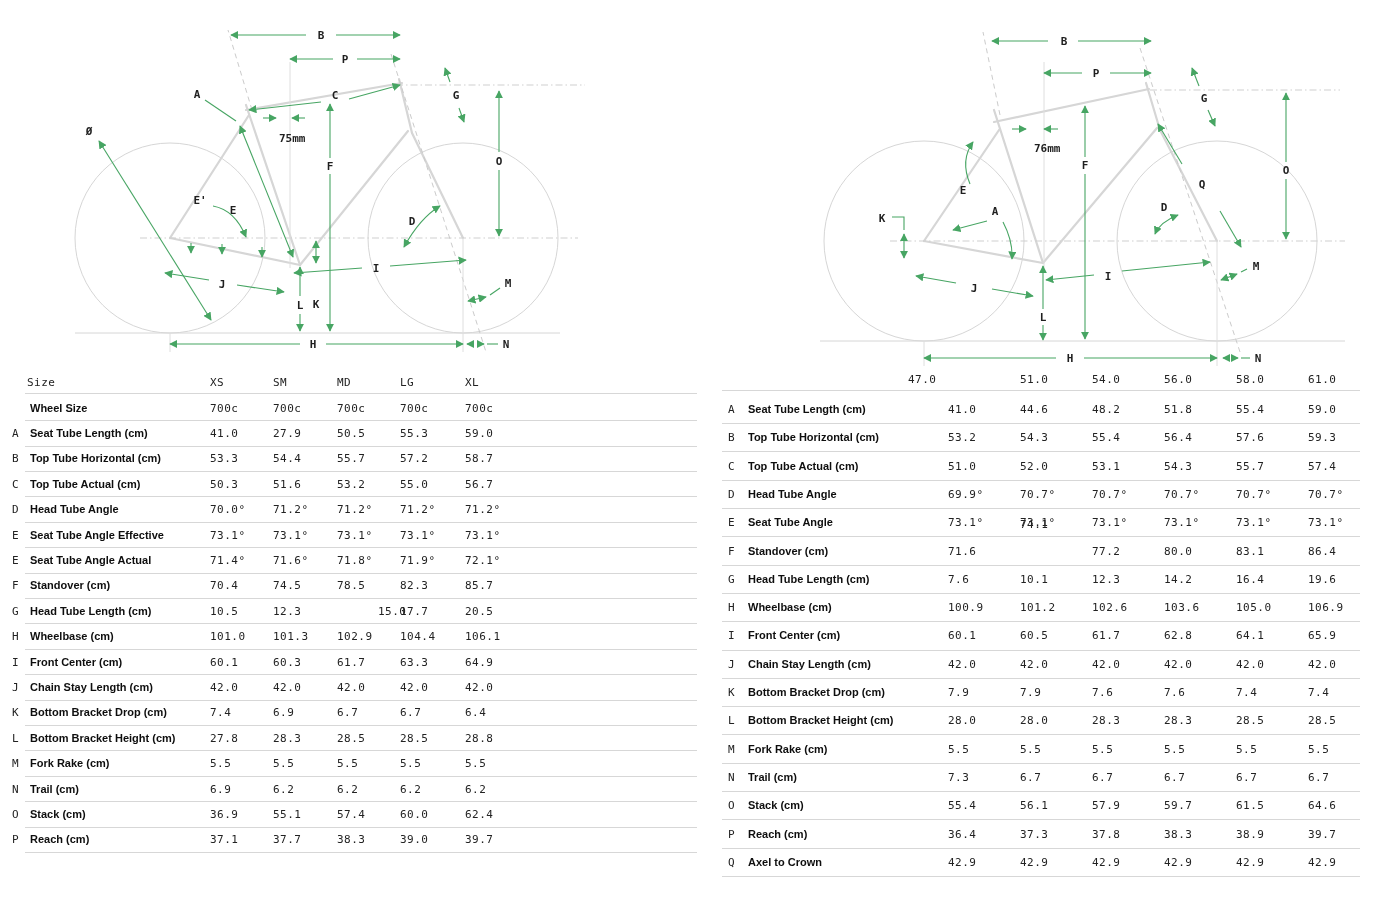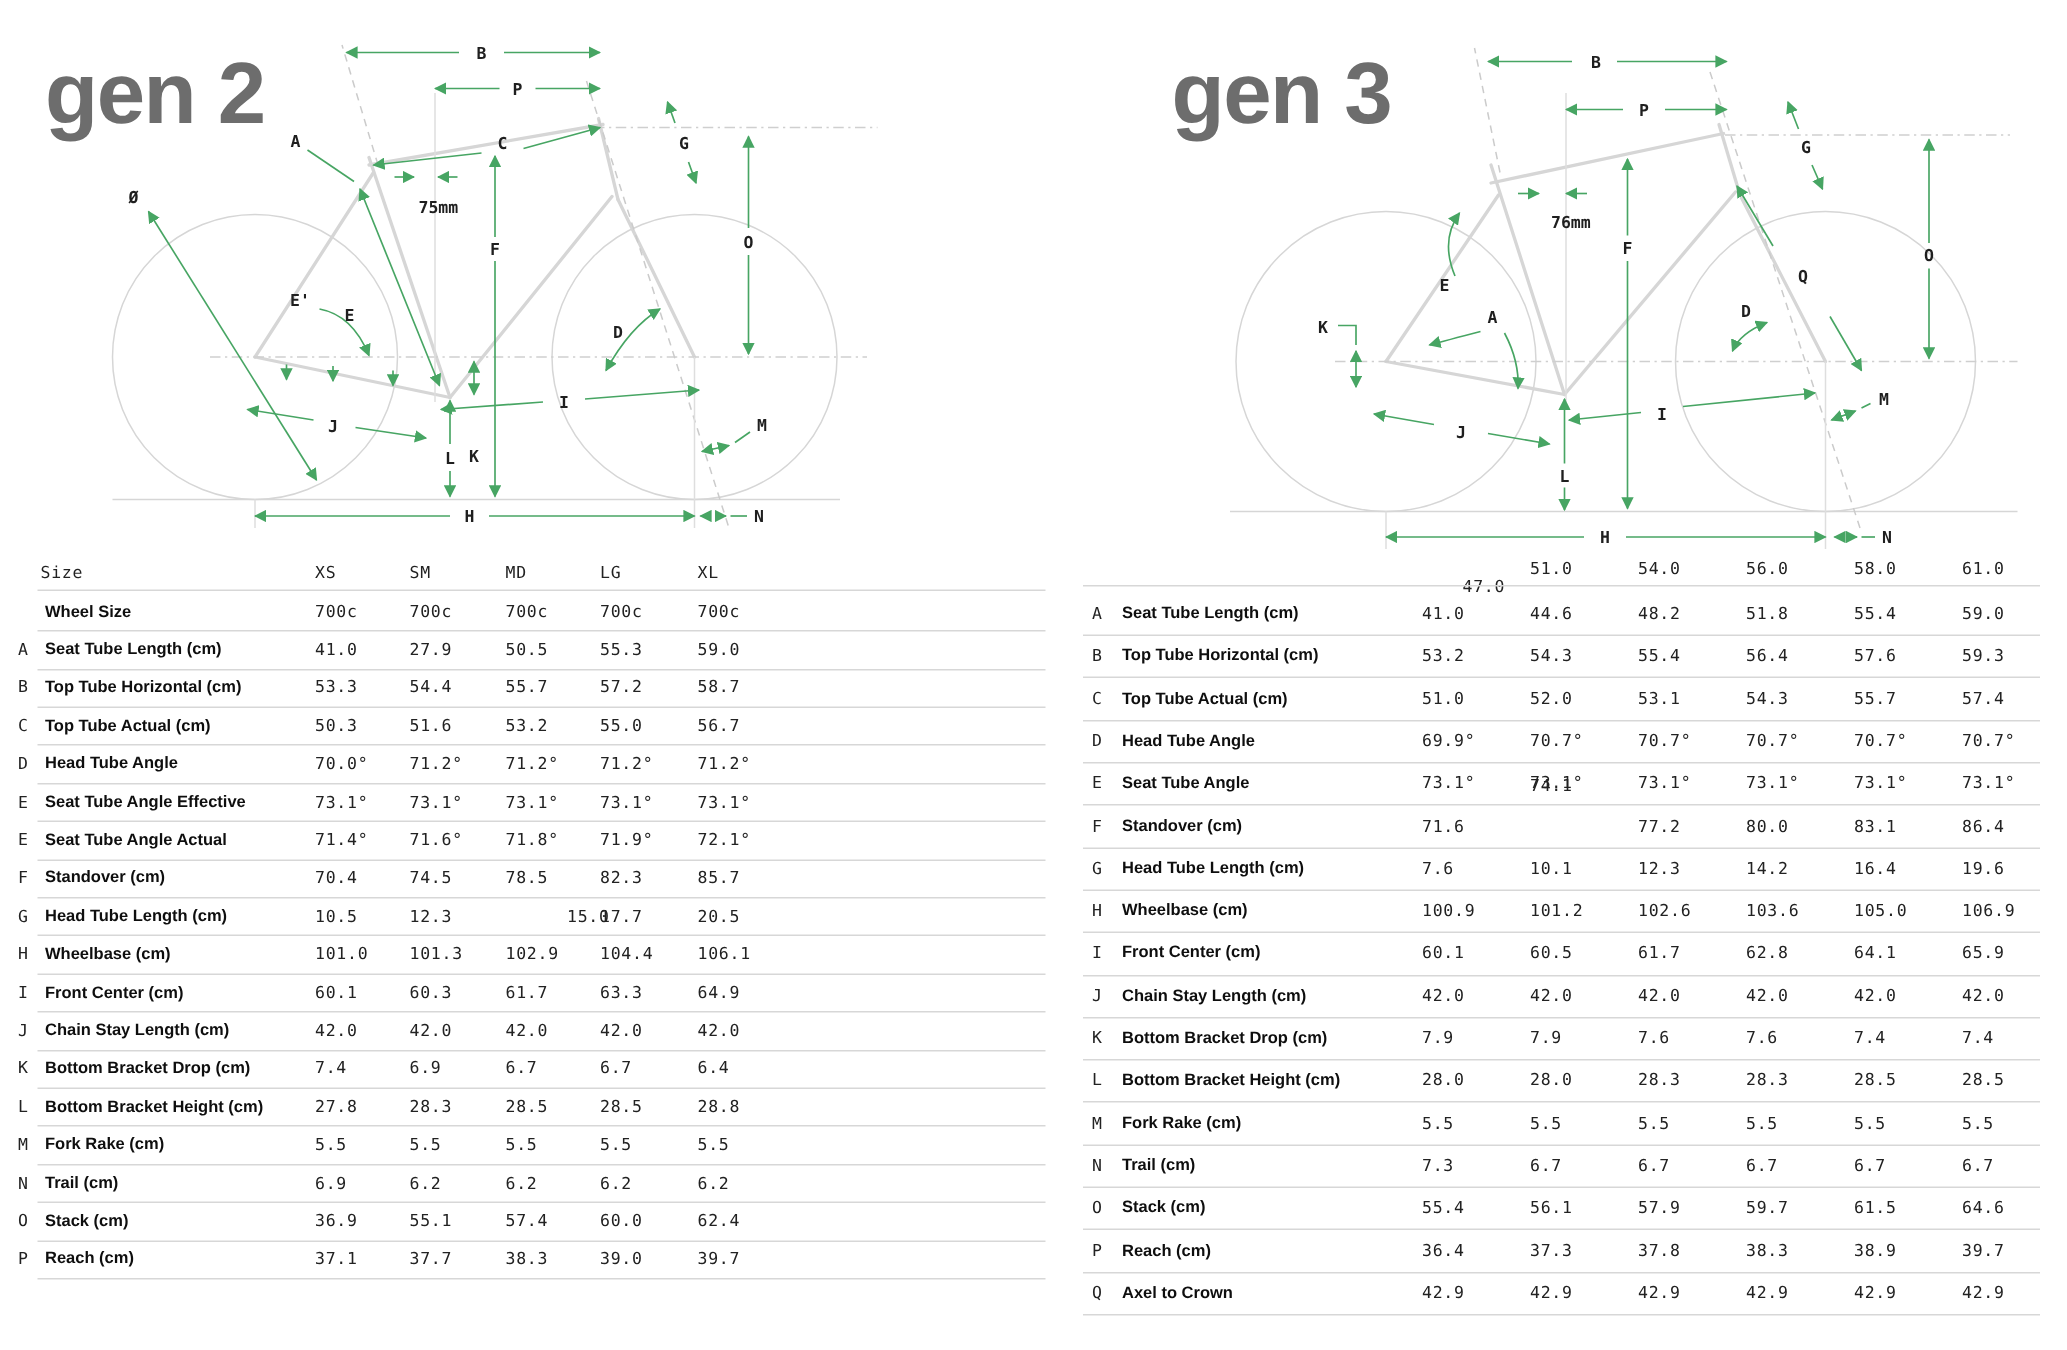--- a/index.html
+++ b/index.html
@@ -24,22 +24,20 @@
   .tcell{position:absolute;white-space:nowrap;transform:translateY(-50%);
          font:11px "DejaVu Sans Mono",monospace;color:#222;letter-spacing:0.5px}
   .tlabel{font:bold 11px "Liberation Sans",sans-serif;color:#0e0e0e;letter-spacing:0}
   .tline{position:absolute;height:1px;background:#d7d7d7}
 </style>
 </head>
 <body>
 
 <div id="canvas">
 
-  <div class="gen-title" id="t2">gen 2</div>
-  <div class="gen-title" id="t3">gen 3</div>
 
   <svg id="d2" width="690" height="370" viewBox="0 0 690 370">
     <defs>
       <marker id="ag2" viewBox="0 0 10 10" refX="9" refY="5" markerWidth="7.5" markerHeight="7.5" orient="auto-start-reverse">
         <path d="M0,0 L10,5 L0,10 z" fill="#47a563"></path>
       </marker>
     </defs>
     <g>
       <circle class="thin" cx="170" cy="238" r="95"></circle>
       <circle class="thin" cx="463" cy="238" r="95"></circle>
@@ -348,21 +346,21 @@
       <span class="tcell tlabel" style="left: 30px; top: 839.3px;">Reach (cm)</span>
       <span class="tcell" style="left: 210px; top: 839.3px;">37.1</span>
       <span class="tcell" style="left: 273px; top: 839.3px;">37.7</span>
       <span class="tcell" style="left: 337px; top: 839.3px;">38.3</span>
       <span class="tcell" style="left: 400px; top: 839.3px;">39.0</span>
       <span class="tcell" style="left: 465px; top: 839.3px;">39.7</span>
       <div class="tline" style="left: 25px; top: 852px; width: 672px;"></div>
     </div>
 
   <div class="geo-table" id="gen3-table">
-      <span class="tcell" style="left: 975px; top: 379px; margin-top: 12px;">47.0</span>
+      <span class="tcell" style="left: 908px; top: 379px;">47.0</span>
       <span class="tcell" style="left: 1020px; top: 379px;">51.0</span>
       <span class="tcell" style="left: 1092px; top: 379px;">54.0</span>
       <span class="tcell" style="left: 1164px; top: 379px;">56.0</span>
       <span class="tcell" style="left: 1236px; top: 379px;">58.0</span>
       <span class="tcell" style="left: 1308px; top: 379px;">61.0</span>
       <div class="tline" style="left: 722px; top: 390px; width: 638px;"></div>
       <span class="tcell" style="left: 728px; top: 409px;">A</span>
       <span class="tcell tlabel" style="left: 748px; top: 409px;">Seat Tube Length (cm)</span>
       <span class="tcell" style="left: 948px; top: 409px;">41.0</span>
       <span class="tcell" style="left: 1020px; top: 409px;">44.6</span>

